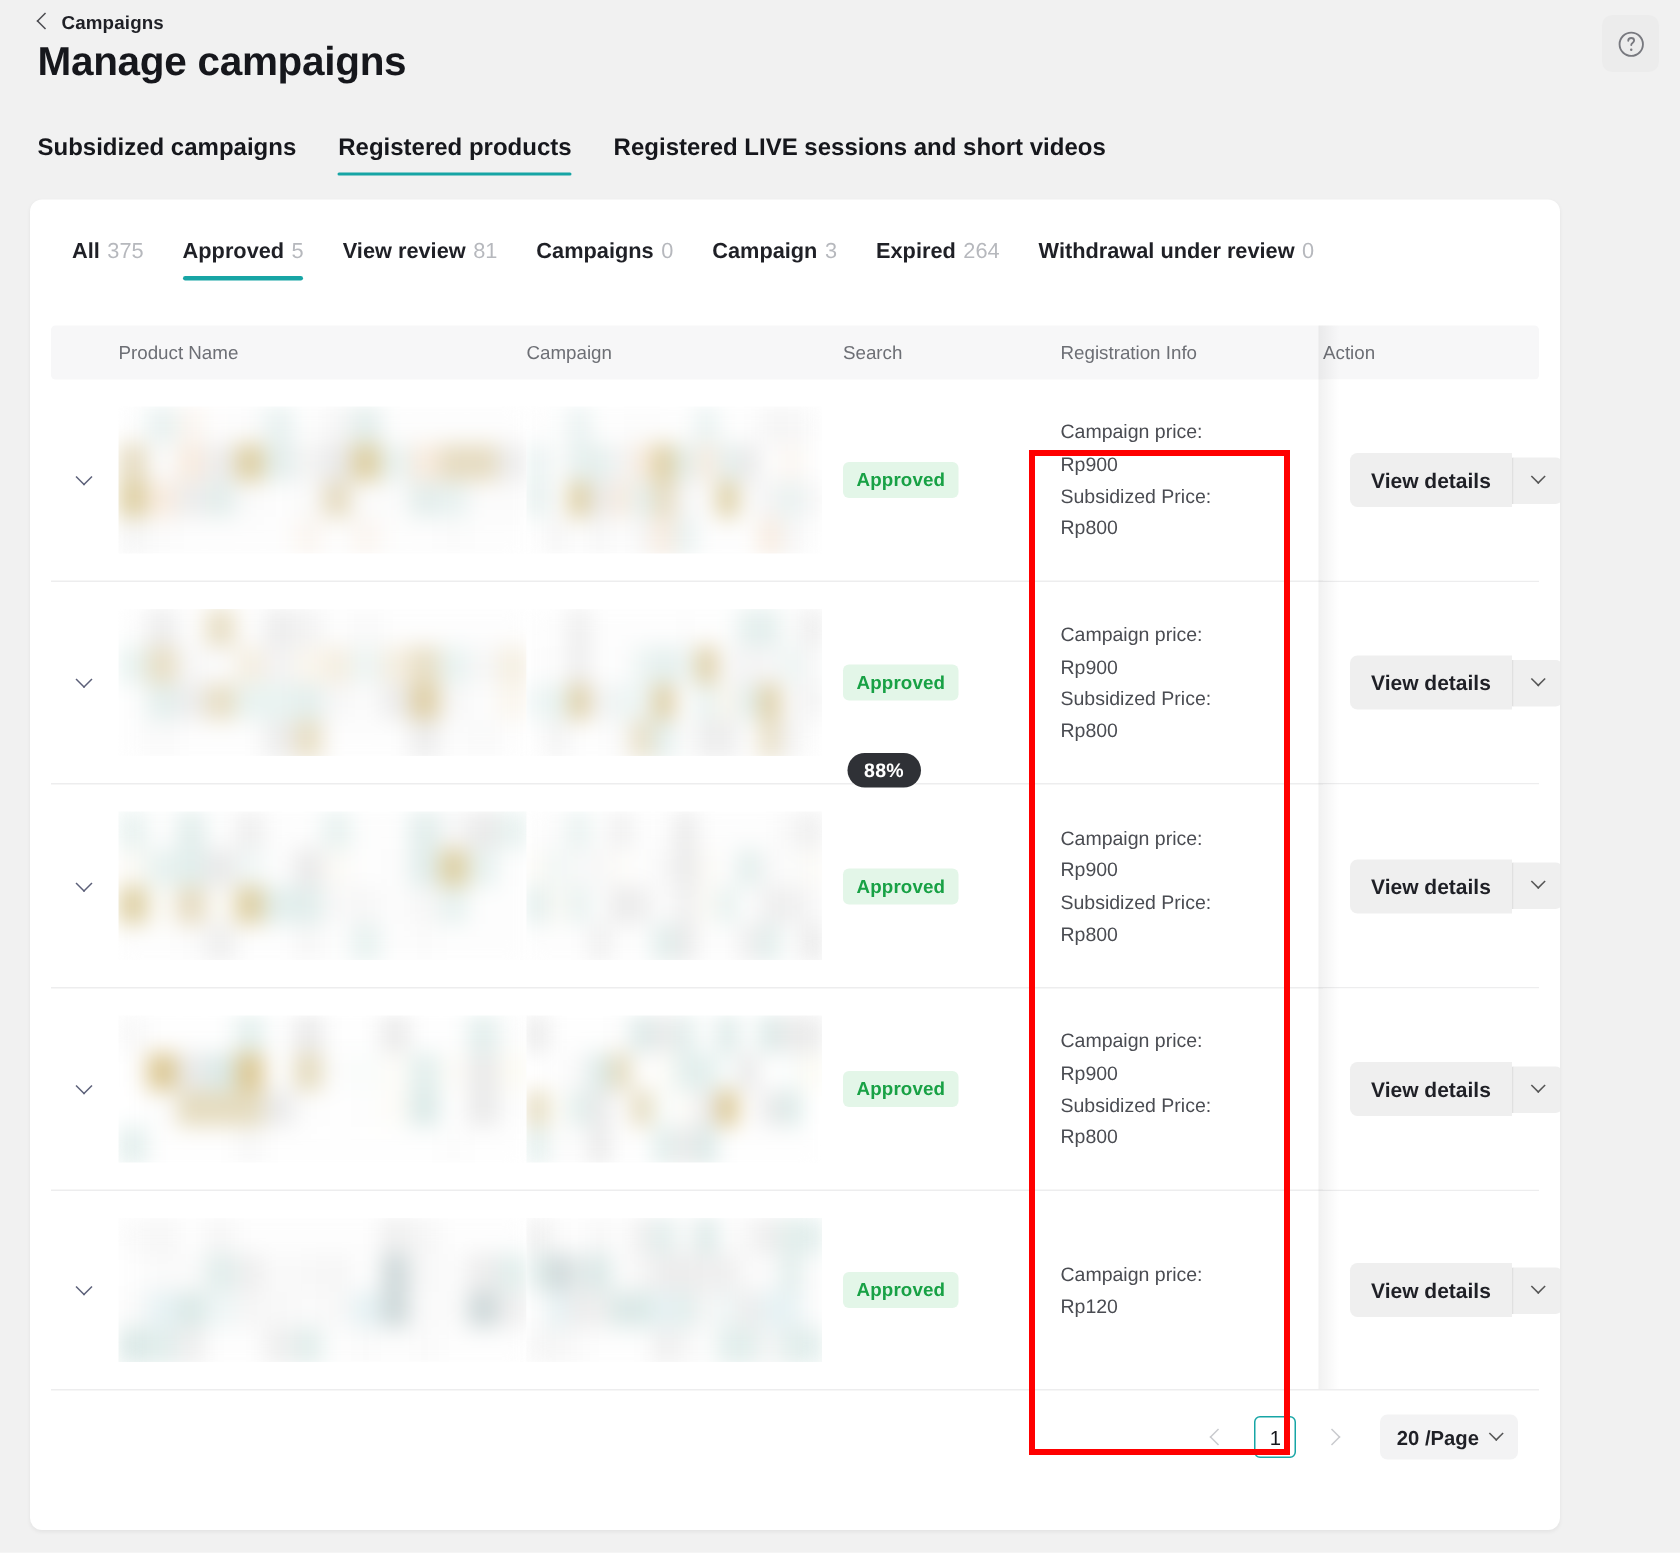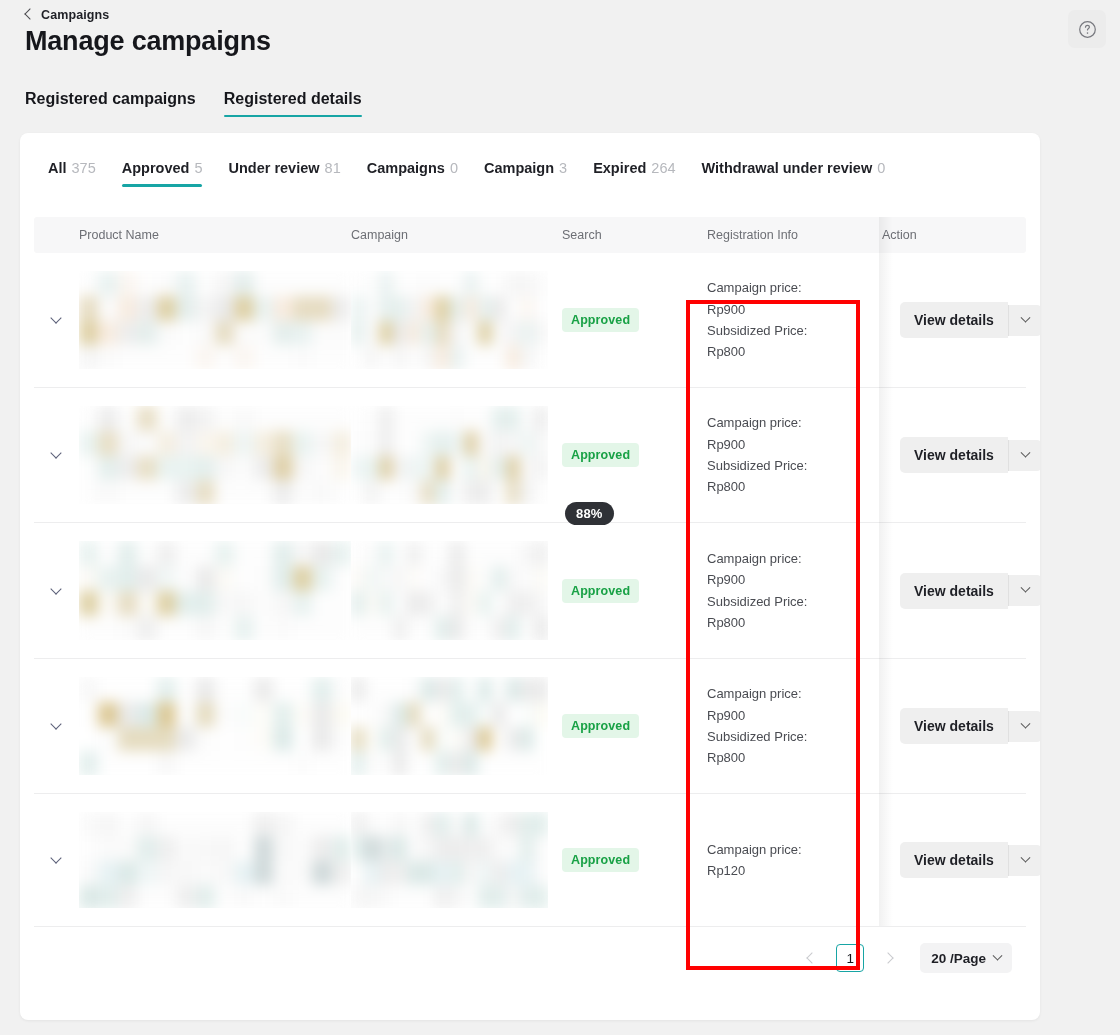--- a/index.html
+++ b/index.html
@@ -222,35 +222,36 @@
       <svg width="19" height="19" viewBox="0 0 20 20" fill="none">
         <circle cx="10" cy="10" r="8.2" stroke="#78797f" stroke-width="1.3"></circle>
         <path d="M7.9 7.6c0-1.2 1-2 2.1-2s2 .8 2 1.8c0 1.5-2 1.5-2 3.1" stroke="#78797f" stroke-width="1.3" stroke-linecap="round"></path>
         <circle cx="10" cy="13.8" r=".85" fill="#78797f"></circle>
       </svg>
     </span>
   </div>
 </div>
 
 <div class="main-tabs">
-  <div class="main-tab">Registered campaigns</div>
-  <div class="main-tab active">Registered details</div>
+  <div class="main-tab">Subsidized campaigns</div>
+  <div class="main-tab active">Registered products</div>
+  <div class="main-tab">Registered LIVE sessions and short videos</div>
 </div>
 
 <div class="card">
 
   <div class="status-tabs">
     <div class="status-tab">
       <span class="lbl">All</span><span class="cnt">375</span>
     </div>
     <div class="status-tab active">
       <span class="lbl">Approved</span><span class="cnt">5</span>
     </div>
     <div class="status-tab">
-      <span class="lbl">Under review</span><span class="cnt">81</span>
+      <span class="lbl">View review</span><span class="cnt">81</span>
     </div>
     <div class="status-tab">
       <span class="lbl">Campaigns</span><span class="cnt">0</span>
     </div>
     <div class="status-tab">
       <span class="lbl">Campaign</span><span class="cnt">3</span>
     </div>
     <div class="status-tab">
       <span class="lbl">Expired</span><span class="cnt">264</span>
     </div>

